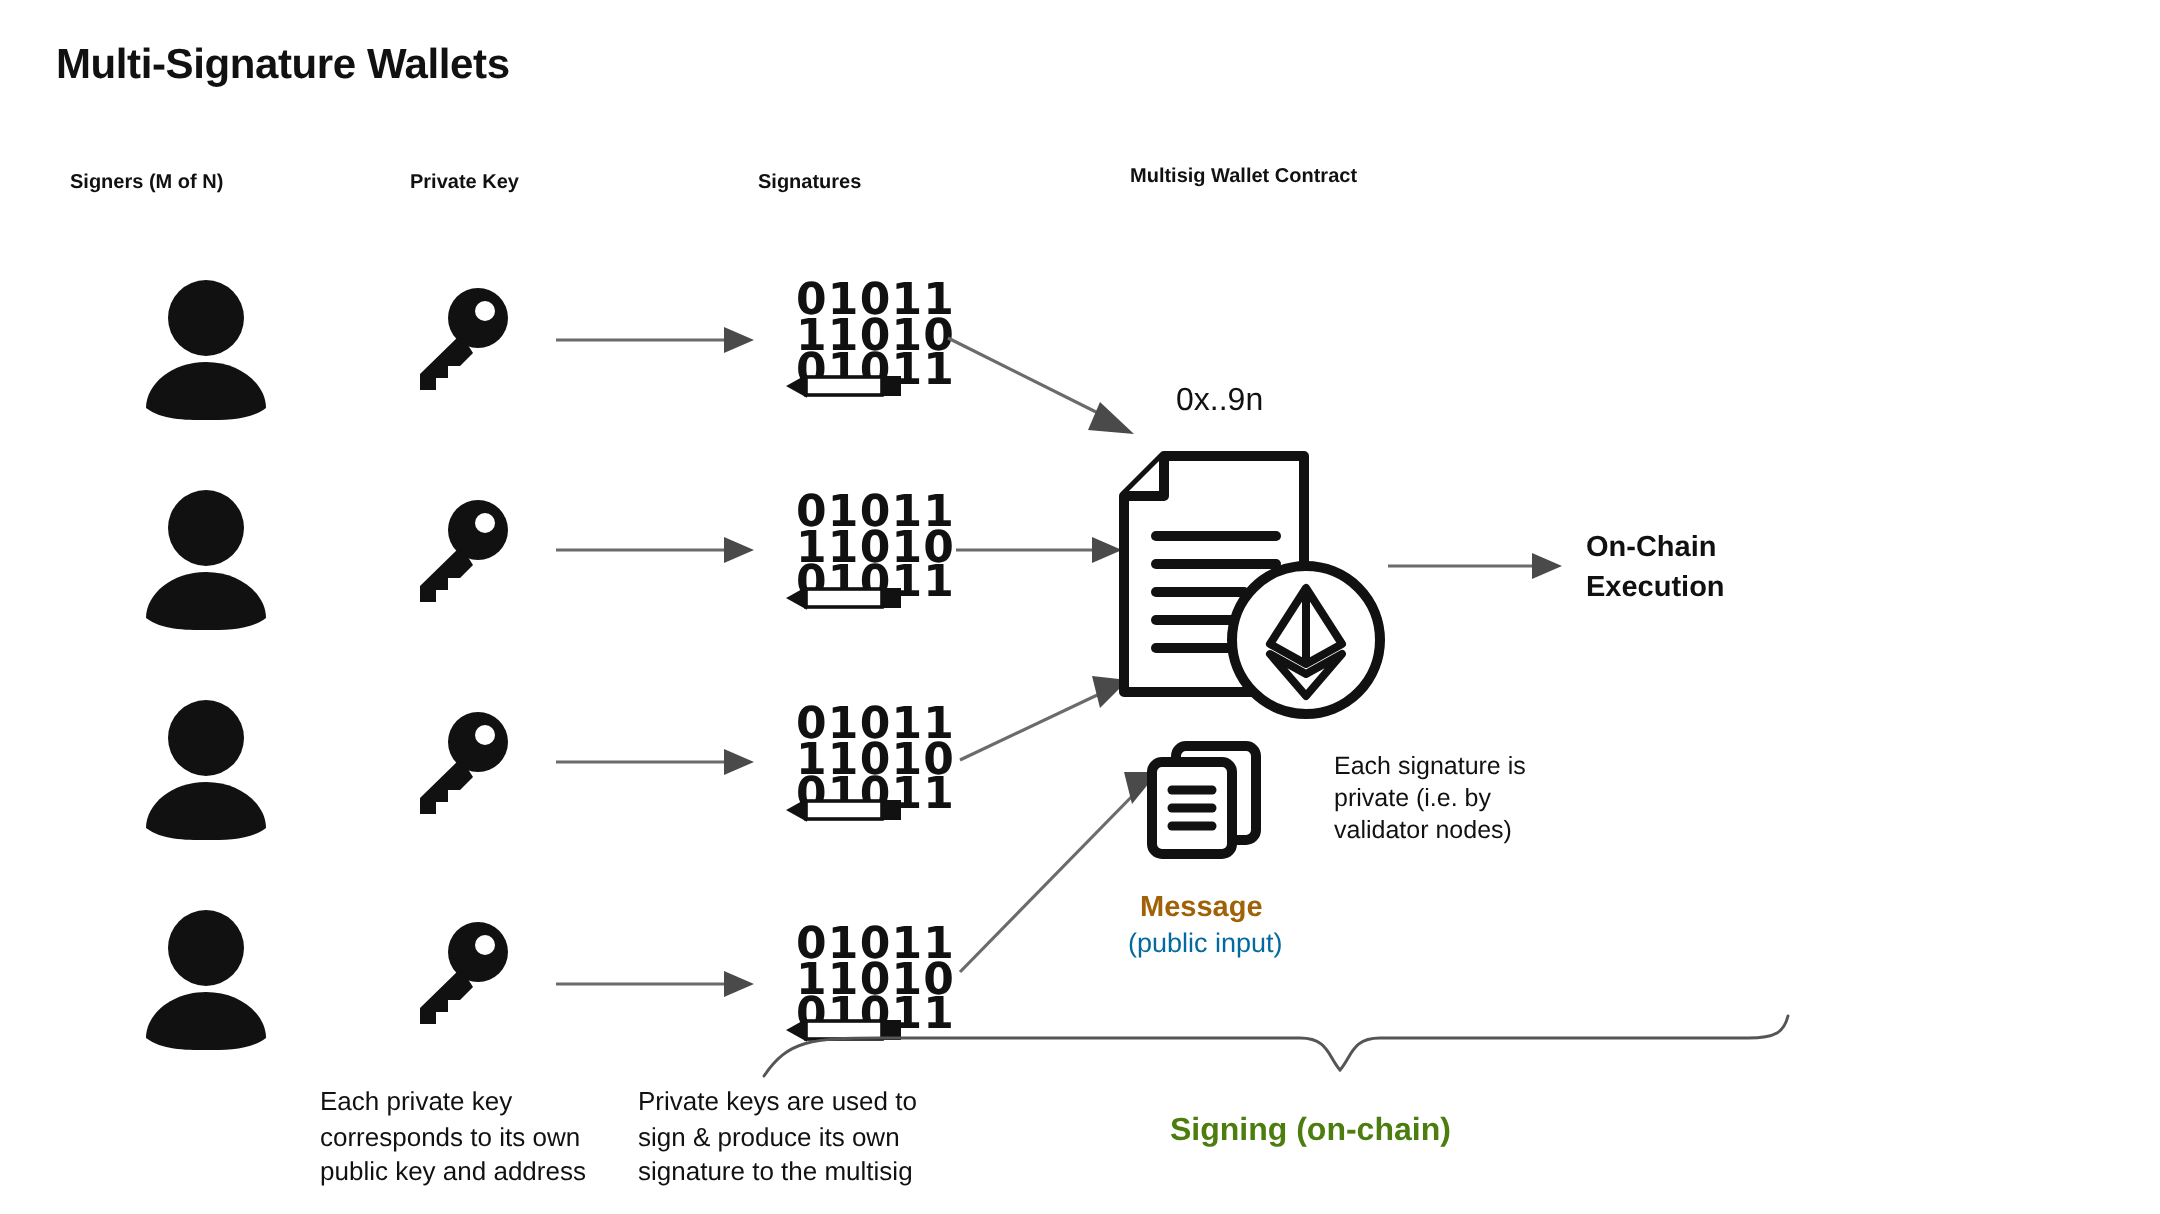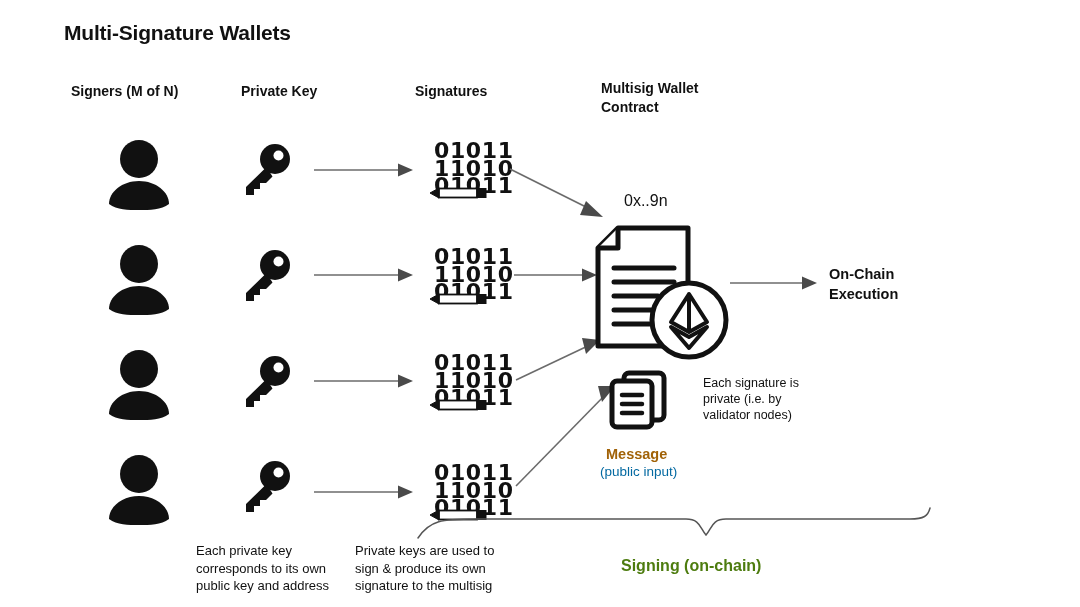--- a/index.html
+++ b/index.html
@@ -10,34 +10,33 @@
   body {
     font-family: "Liberation Sans", sans-serif;
     color: #111111;
   }
   #canvas {
     position: relative;
     width: 960px;
     height: 607px;
     background: #ffffff;
     overflow: hidden;
-    margin-left: 36px;
   }
   .abs { position: absolute; }
 
   
   .page-title {
     font-size: 21px;
     font-weight: bold;
     letter-spacing: -0.2px;
     color: #111;
     white-space: nowrap;
   }
   .col-header {
-    font-size: 14px;
+    font-size: 10px;
     font-weight: bold;
     color: #111;
     line-height: 19px;
     white-space: nowrap;
   }
   .col-header.wrap { white-space: normal; width: 180px; }
   .binary {
     font-family: "DejaVu Sans", sans-serif;
     font-size: 22px;
     font-weight: bold;

